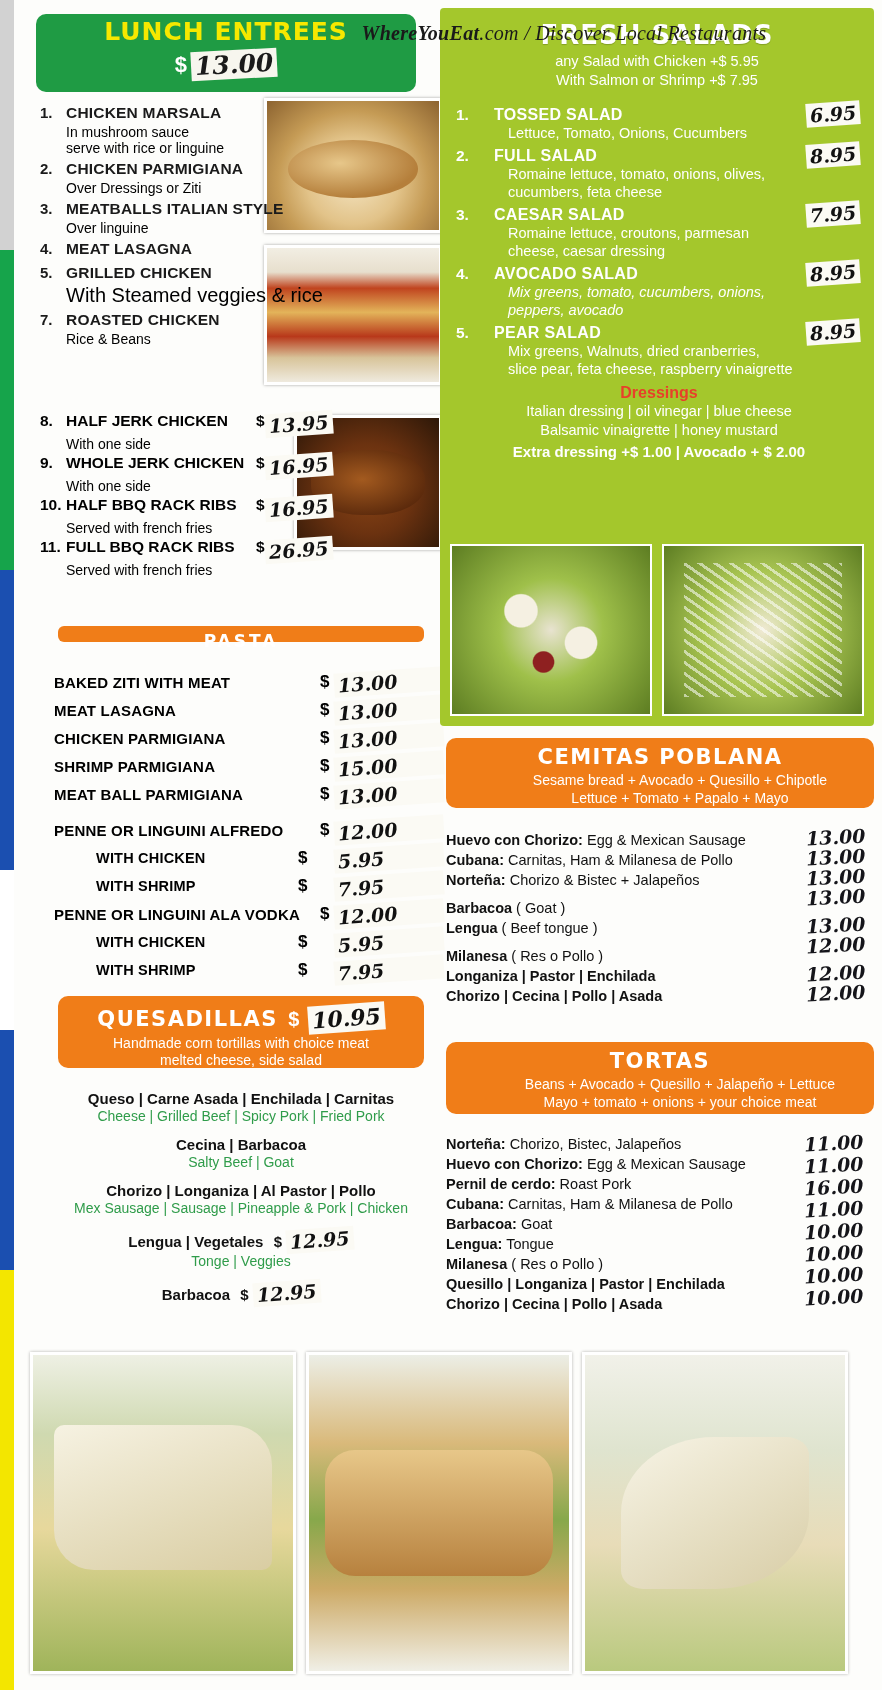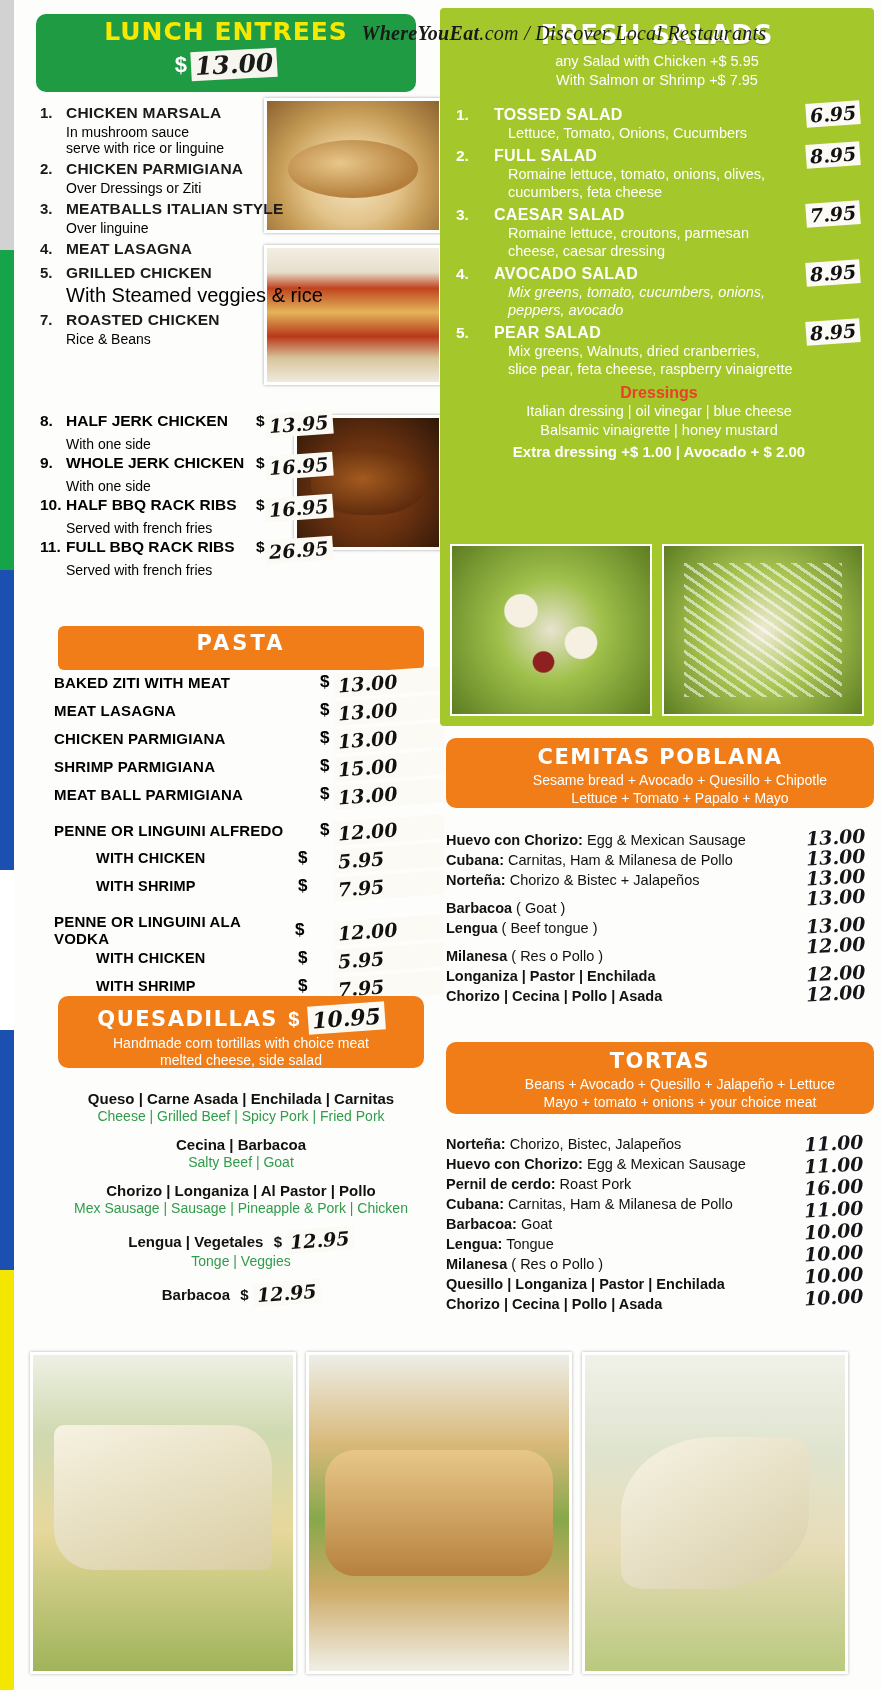--- a/index.html
+++ b/index.html
@@ -66,23 +66,23 @@
   .img-jerk    { left:280px; top:415px; width:148px; height:135px; }
 
   .entrees2 { position:absolute; left:26px; top:412px; width:300px; }
   .row2 { display:flex; align-items:flex-start; font-size:15.5px; }
   .row2 .num { width:26px; font-weight:bold; }
   .row2 .nm { font-weight:bold; width:190px; }
   .row2 .pr { font-weight:bold; }
   .row2sub { font-size:14px; margin-left:26px; margin-bottom:2px; }
 
   .pasta-header {
-    position:absolute; left:44px; top:626px; width:366px; height:44px;
+    position:absolute; left:44px; top:626px; width:366px; height:16px;
     background:#f07d18; border-radius:6px; text-align:center;
-    color:#ffffff; font-weight:bold; font-size:21px; letter-spacing:3px;
+    color:#ffffff; font-weight:bold; font-size:17px; letter-spacing:3px;
     padding-top:5px; font-family:"DejaVu Sans", sans-serif;
   }
   .pasta-list { position:absolute; left:40px; top:668px; width:390px; }
   .pasta-row { display:flex; align-items:center; height:28px; font-size:15px; }
   .pasta-row .nm { flex:1; font-weight:bold; letter-spacing:0.2px; }
   .pasta-row.sub .nm { padding-left:42px; font-weight:bold; font-size:14.5px; }
   .pasta-row .dl { width:14px; font-weight:bold; font-size:17px; }
   .pasta-row .pr { width:110px; }
 
   .quesa-header {
@@ -317,21 +317,21 @@
       <div class="pasta-row sub">
         <span class="nm">WITH CHICKEN</span>
         <span class="dl">$</span>
         <span class="pr price-tag" style="margin-left:22px;">5.95</span>
       </div>
       <div class="pasta-row sub">
         <span class="nm">WITH SHRIMP</span>
         <span class="dl">$</span>
         <span class="pr price-tag" style="margin-left:22px;">7.95</span>
       </div>
-      <div class="pasta-row" style="margin-top:16px;gap:25px;">
+      <div class="pasta-row" style="margin-top:0;">
         <span class="nm">PENNE OR LINGUINI ALA VODKA</span>
         <span class="dl">$</span>
         <span class="pr price-tag">12.00</span>
       </div>
       <div class="pasta-row sub">
         <span class="nm">WITH CHICKEN</span>
         <span class="dl">$</span>
         <span class="pr price-tag" style="margin-left:22px;">5.95</span>
       </div>
       <div class="pasta-row sub">

